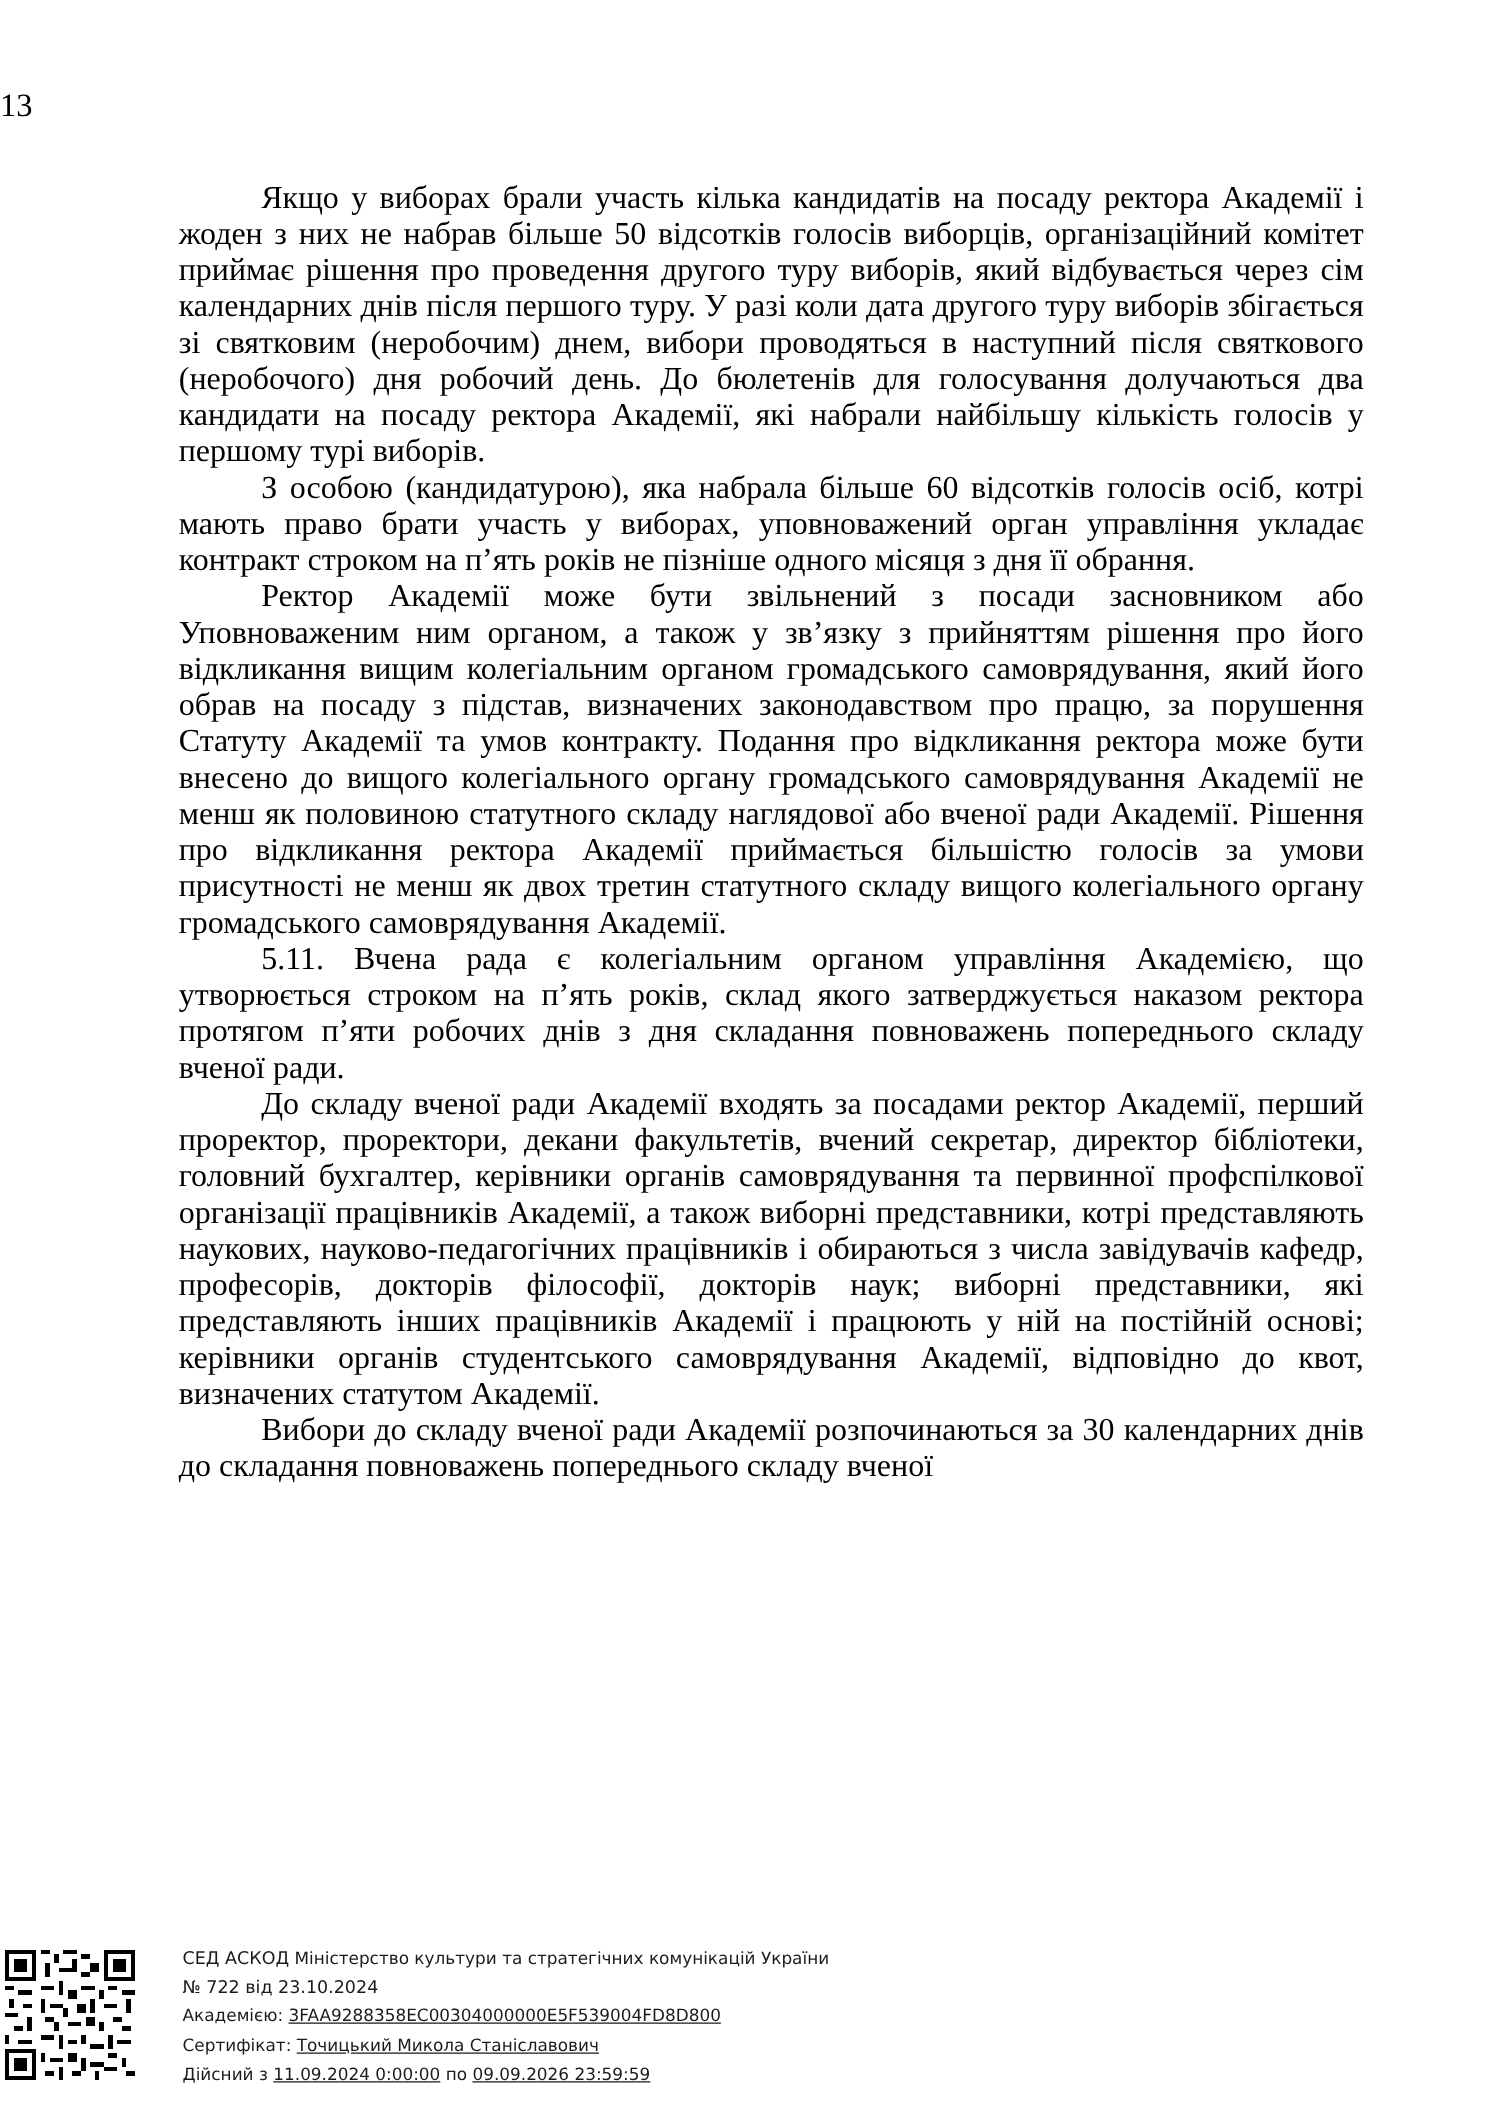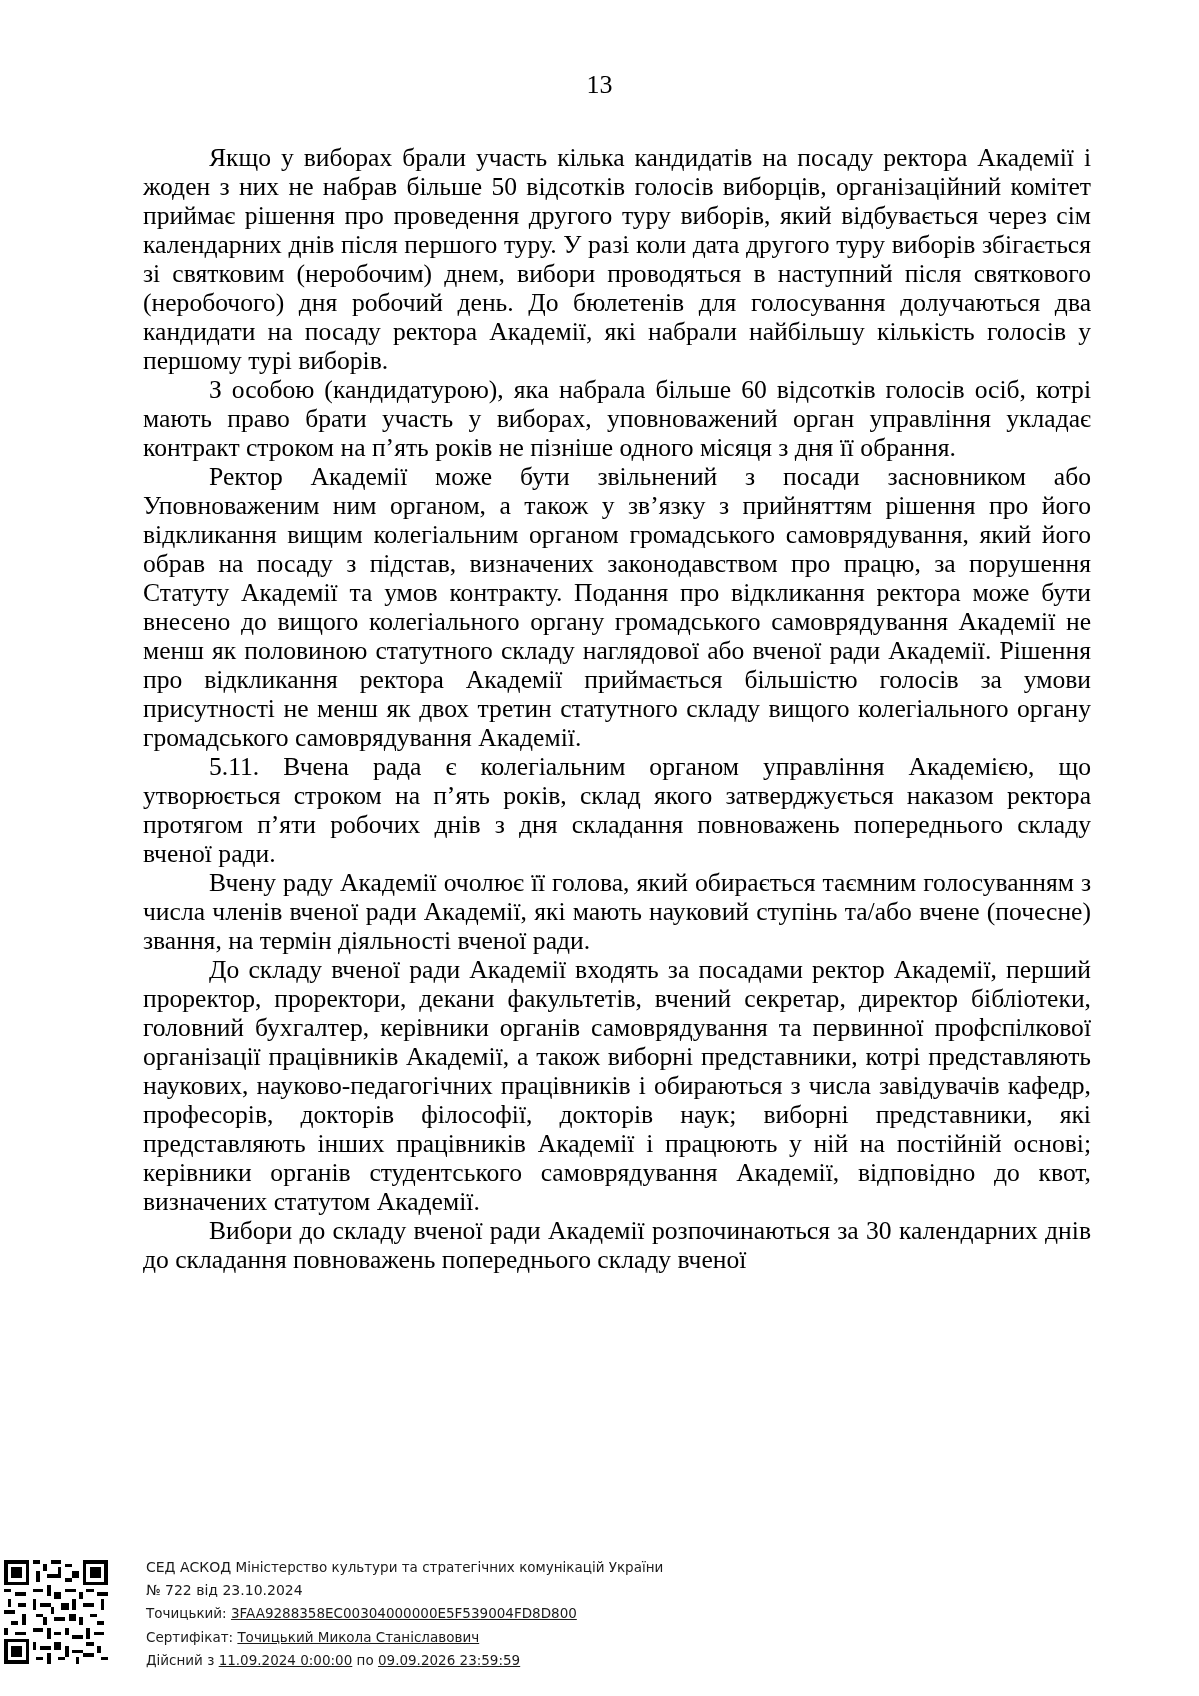--- a/index.html
+++ b/index.html
@@ -12,21 +12,20 @@
       height: 1696px;
       position: relative;
       overflow: hidden;
       color: #000;
     }
     .page-number {
       position: absolute;
       top: 70px;
       left: 0;
       width: 1199px;
-      text-align: center;
       font-family: "Liberation Serif", "DejaVu Serif", serif;
       font-size: 26px;
       line-height: 30px;
     }
     .body-text {
       position: absolute;
       top: 143px;
       left: 143px;
       width: 948px;
       font-family: Liberation Serif, serif;
@@ -73,21 +72,20 @@
 </head>
 <body>
 
 <div class="page-number">13</div>
 
 <div class="body-text">
   <p class="para">Якщо у виборах брали участь кілька кандидатів на посаду ректора Академії і жоден з них не набрав більше 50 відсотків голосів виборців, організаційний комітет приймає рішення про проведення другого туру виборів, який відбувається через сім календарних днів після першого туру. У разі коли дата другого туру виборів збігається зі святковим (неробочим) днем, вибори проводяться в наступний після святкового (неробочого) дня робочий день. До бюлетенів для голосування долучаються два кандидати на посаду ректора Академії, які набрали найбільшу кількість голосів у першому турі виборів.</p>
   <p class="para">З особою (кандидатурою), яка набрала більше 60 відсотків голосів осіб, котрі мають право брати участь у виборах, уповноважений орган управління укладає контракт строком на п’ять років не пізніше одного місяця з дня її обрання.</p>
   <p class="para">Ректор Академії може бути звільнений з посади засновником або Уповноваженим ним органом, а також у зв’язку з прийняттям рішення про його відкликання вищим колегіальним органом громадського самоврядування, який його обрав на посаду з підстав, визначених законодавством про працю, за порушення Статуту Академії та умов контракту. Подання про відкликання ректора може бути внесено до вищого колегіального органу громадського самоврядування Академії не менш як половиною статутного складу наглядової або вченої ради Академії. Рішення про відкликання ректора Академії приймається більшістю голосів за умови присутності не менш як двох третин статутного складу вищого колегіального органу громадського самоврядування Академії.</p>
   <p class="para gap-before">5.11. Вчена рада є колегіальним органом управління Академією, що утворюється строком на п’ять років, склад якого затверджується наказом ректора протягом п’яти робочих днів з дня складання повноважень попереднього складу вченої ради.</p>
-  <p class="para">Вчену раду Академії очолює її голова, який обирається таємним голосуванням з числа членів вченої ради Академії, які мають науковий ступінь та/або вчене (почесне) звання, на термін діяльності вченої ради.</p>
   <p class="para">До складу вченої ради Академії входять за посадами ректор Академії, перший проректор, проректори, декани факультетів, вчений секретар, директор бібліотеки, головний бухгалтер, керівники органів самоврядування та первинної профспілкової організації працівників Академії, а також виборні представники, котрі представляють наукових, науково-педагогічних працівників і обираються з числа завідувачів кафедр, професорів, докторів філософії, докторів наук; виборні представники, які представляють інших працівників Академії і працюють у ній на постійній основі; керівники органів студентського самоврядування Академії, відповідно до квот, визначених статутом Академії.</p>
   <p class="para">Вибори до складу вченої ради Академії розпочинаються за 30 календарних днів до складання повноважень попереднього складу вченої</p>
 </div>
 
 <div class="footer">
   <div class="qr">
     <svg width="104" height="104" viewBox="0 0 29 29" shape-rendering="crispEdges">
       <rect width="29" height="29" fill="#fff"></rect>
       <g fill="#000">
 
@@ -164,21 +162,21 @@
     </svg>
   </div>
 
   <div class="sig">
     <span class="line">
       <span class="strong">СЕД АСКОД</span>
       <span>Міністерство культури та стратегічних комунікацій України</span>
     </span>
     <span class="line strong">№ 722 від 23.10.2024</span>
     <span class="line">
-      <span>Точицький:</span>
+      <span>Академією:</span>
       <span class="ul">3FAA9288358EC00304000000E5F539004FD8D800</span>
     </span>
     <span class="line">
       <span>Сертифікат:</span>
       <span class="ul">Точицький Микола Станіславович</span>
     </span>
     <span class="line">
       <span>Дійсний з</span>
       <span class="ul">11.09.2024 0:00:00</span>
       <span>по</span>

